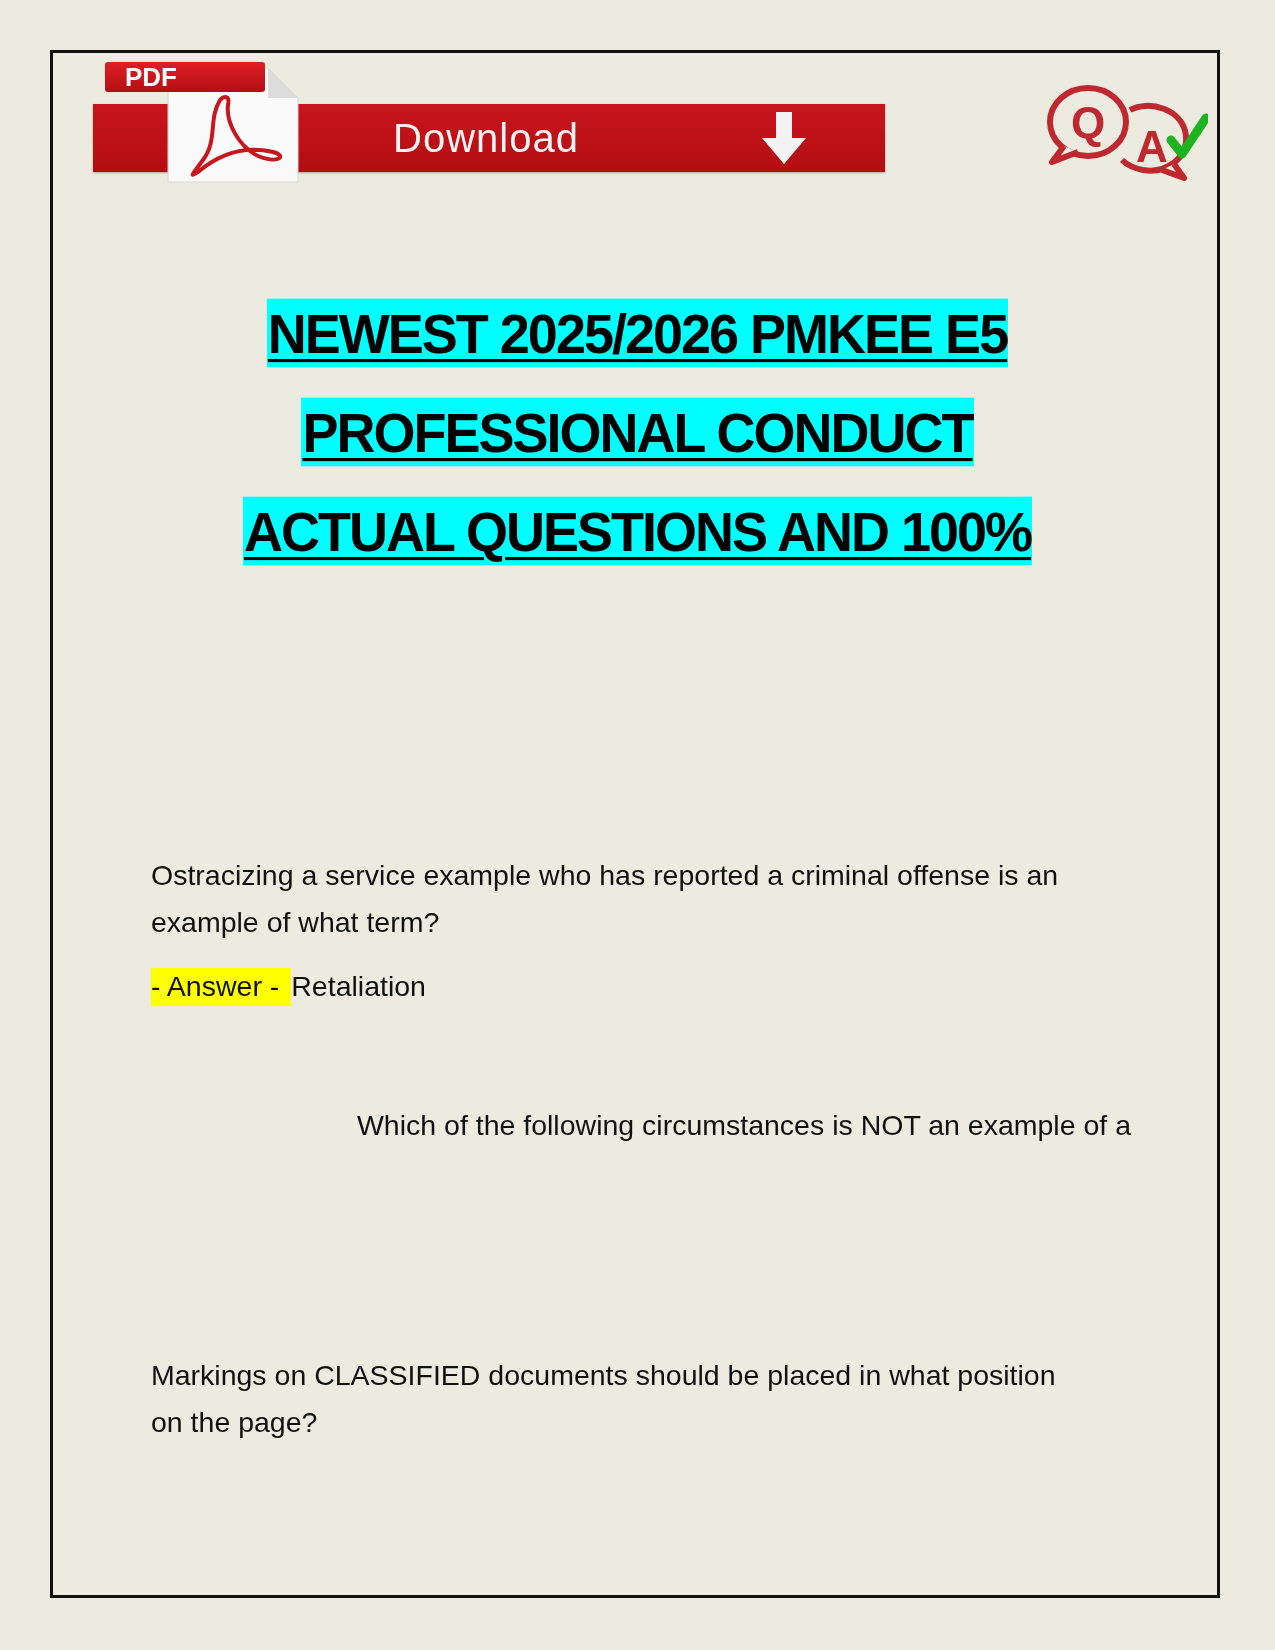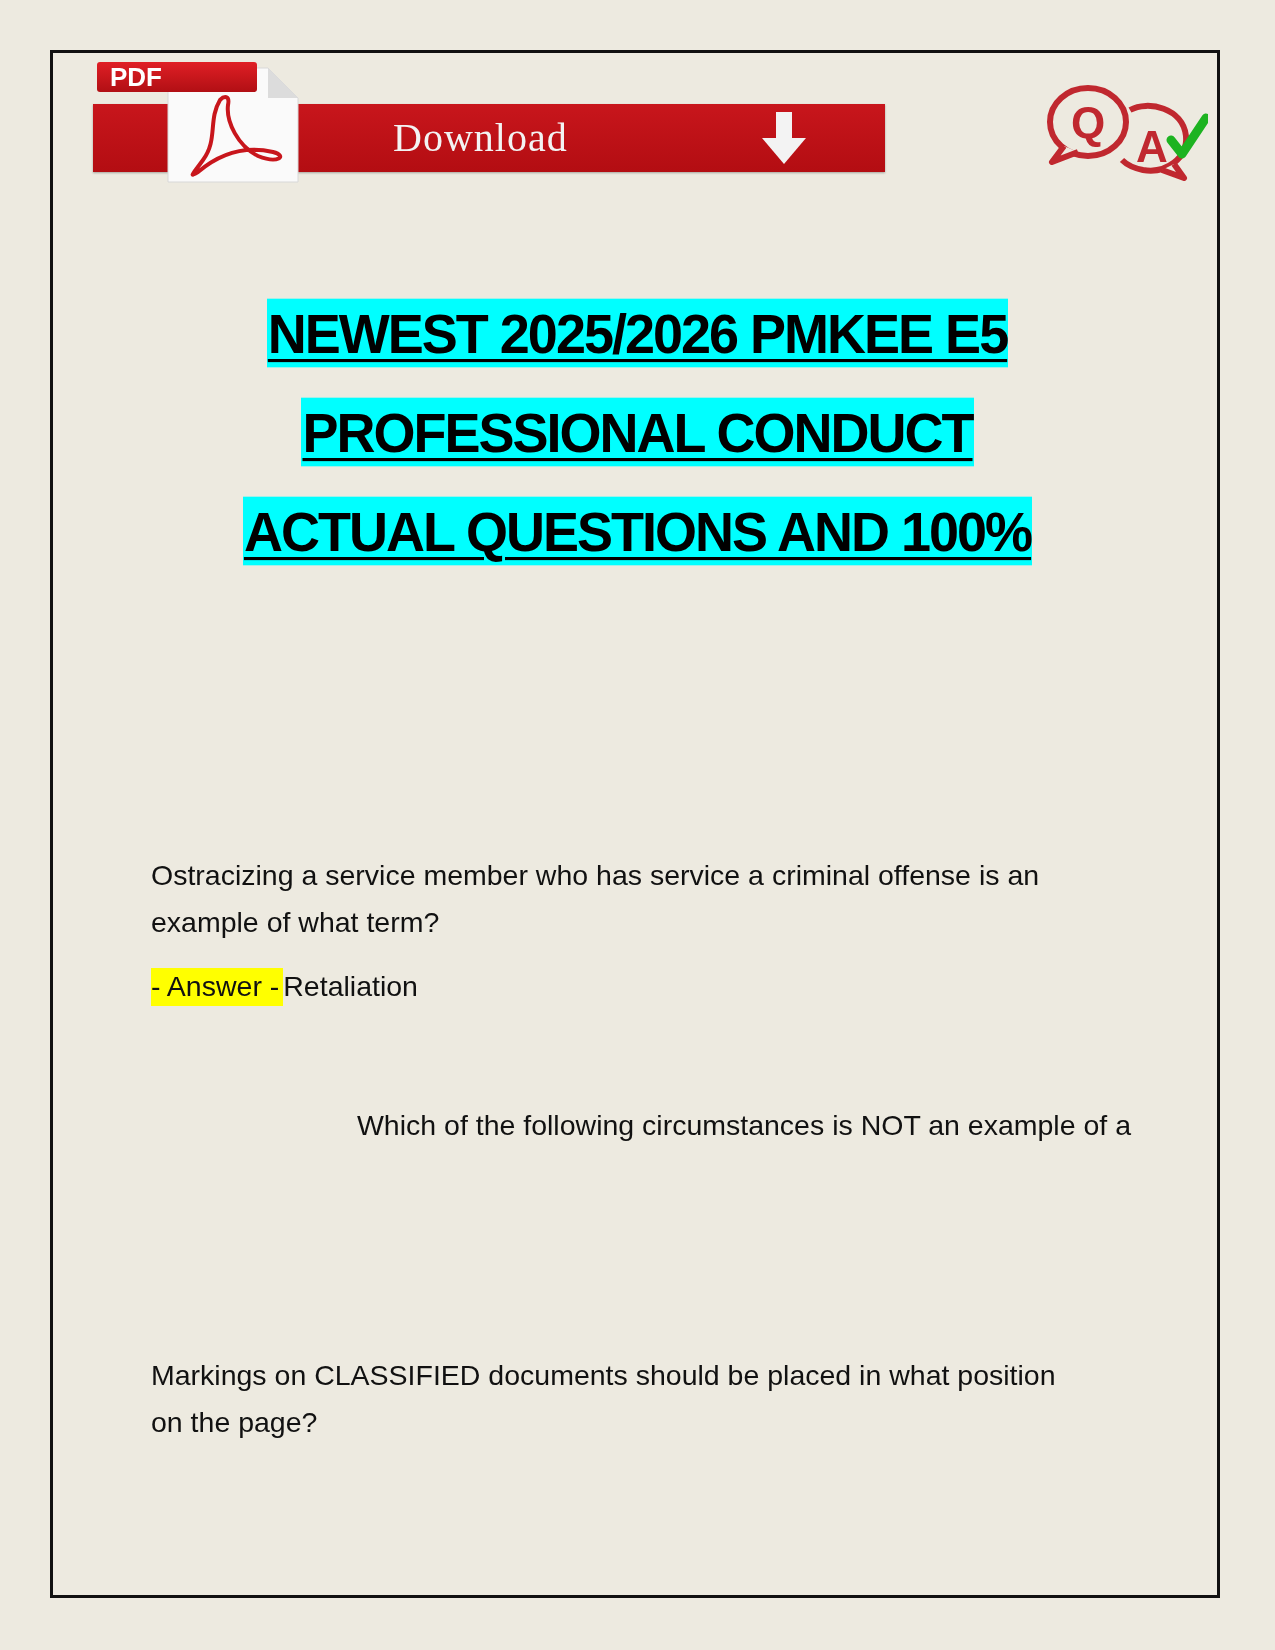--- a/index.html
+++ b/index.html
@@ -28,44 +28,44 @@
     left: 0; top: 44px;
     width: 792px; height: 68px;
     background: linear-gradient(#c8161c, #b30d12);
     box-shadow: 0 1px 2px rgba(0,0,0,0.3);
   }
   .banner-label {
     position: absolute;
     left: 300px; top: 44px;
     height: 68px; line-height: 68px;
     color: #f3f3f3;
-    font-family: Liberation Serif, serif;
+    font-family: Liberation Sans, sans-serif;
     font-size: 40px;
     letter-spacing: 1px;
   }
   .banner-arrow {
     position: absolute;
     left: 665px; top: 52px;
     width: 52px; height: 54px;
   }
   .pdf-doc {
     position: absolute;
     left: 55px; top: 0px;
     width: 160px; height: 123px;
   }
   .pdf-tab {
     position: absolute;
-    left: 4px; top: 2px;
+    left: 12px; top: 2px;
     width: 160px; height: 30px;
     background: linear-gradient(#e01f25, #b10f14);
     color: #fff;
     font-weight: bold;
     font-size: 26px;
     line-height: 30px;
-    padding-left: 13px;
+    padding-left: 20px;
     box-sizing: border-box;
     border-radius: 3px;
     z-index: 3;
   }
   .qa-logo {
     position: absolute;
     left: 1038px; top: 78px;
     width: 170px; height: 104px;
   }
   
@@ -98,21 +98,21 @@
   .qa {
     position: absolute;
     left: 151px;
     width: 980px;
     font-family: "Liberation Sans", sans-serif;
     color: #111;
     font-size: 28.5px;
   }
   .question { line-height: 47px; margin: 0; }
   .answer { line-height: 40px; margin: 20px 0 0 0; }
-  .answer .hl { background: #ffff00; padding: 2px 4px 4px 0; }
+  .answer .hl { background: #ffff00; padding: 2px 12px 4px 0; }
 </style>
 </head>
 <body>
 
 <div class="page-frame"></div>
 
 <div class="banner">
   <div class="banner-bar"></div>
   <div class="pdf-doc">
     <svg width="160" height="123" viewBox="0 0 160 123">
@@ -150,21 +150,21 @@
   <div class="title-line">
       <span>PROFESSIONAL CONDUCT</span>
     </div>
   <div class="title-line">
       <span>ACTUAL QUESTIONS AND 100%</span>
     </div>
 </div>
 
 <div class="qa" style="top:852px;">
   <p class="question">
-    <span>Ostracizing a service member who has service a criminal offense is an</span><br>
+    <span>Ostracizing a service example who has reported a criminal offense is an</span><br>
     <span>example of what term?</span>
   </p>
   <p class="answer"><span class="hl">- Answer -</span><span>Retaliation</span></p>
 </div>
 
 <div class="qa" style="top:1102px;text-align:right;">
   <p class="question">
     <span>Which of the following circumstances is NOT an example of a</span><br>
   </p>
 </div>

